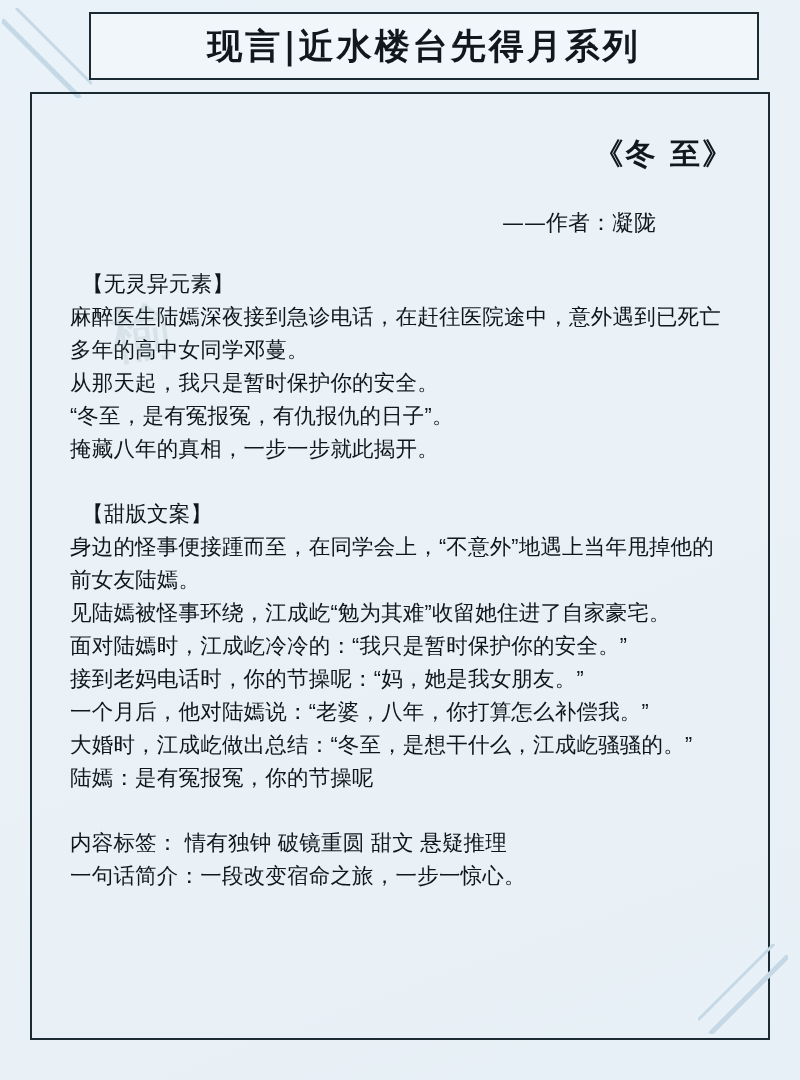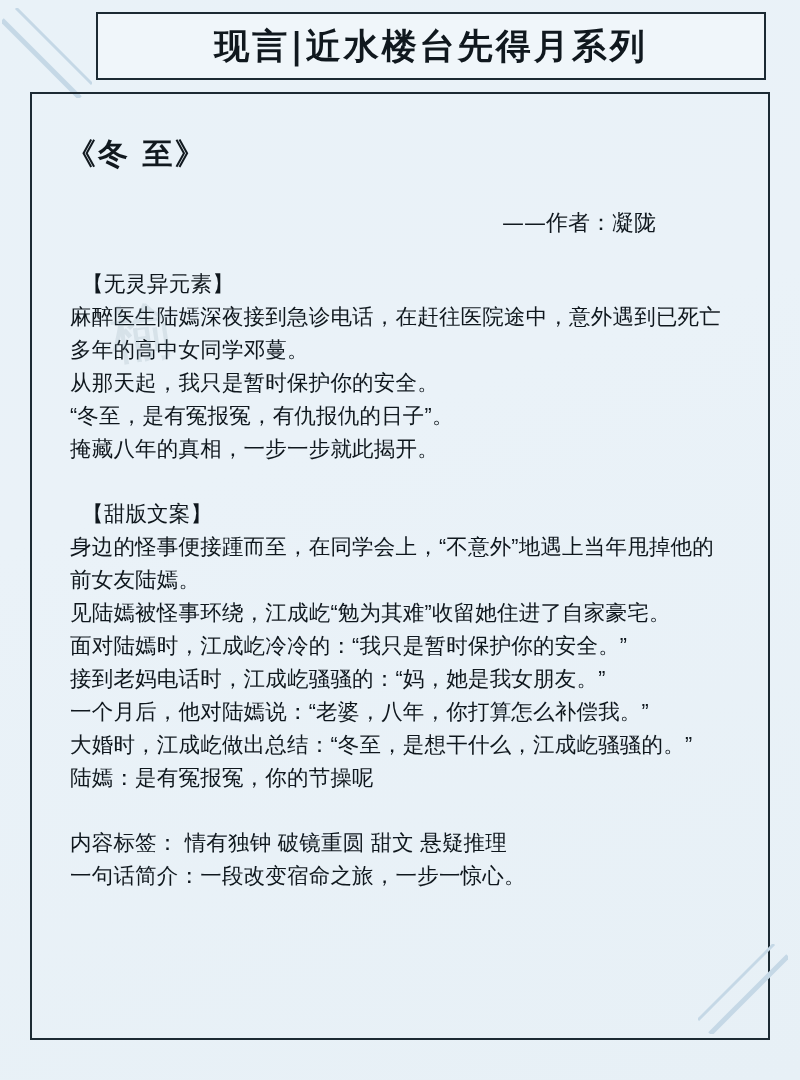--- a/index.html
+++ b/index.html
@@ -25,21 +25,21 @@
     width: 90px;
     height: 90px;
     pointer-events: none;
   }
   .corner-deco.tl { left: 2px; top: 8px; }
   .corner-deco.br { right: 12px; bottom: 46px; }
   .corner-deco svg { display: block; }
 
   .header-box {
     position: absolute;
-    left: 96px;
+    left: 89px;
     top: 12px;
     width: 670px;
     height: 68px;
     border: 2px solid #1c2a33;
     background: #f0f6fa;
     display: flex;
     align-items: center;
     justify-content: center;
     box-sizing: border-box;
   }
@@ -58,21 +58,21 @@
     top: 92px;
     width: 740px;
     height: 948px;
     border: 2px solid #1c2a33;
     box-sizing: border-box;
     background: transparent;
     padding: 26px 34px 0 34px;
   }
 
   .novel-title {
-    text-align: left;
+    text-align: right;
     font-family: "DejaVu Serif", "Liberation Serif", serif;
     font-size: 30px;
     font-weight: bold;
     color: #11191f;
     letter-spacing: 2px;
     margin-top: 14px;
   }
   .author-line {
     text-align: right;
     font-size: 22px;
@@ -147,21 +147,21 @@
         <p class="para">掩藏八年的真相，一步一步就此揭开。</p>
       </div>
 
       <div class="section-gap"></div>
 
       <div>
         <p class="para indent">【甜版文案】</p>
         <p class="para">身边的怪事便接踵而至，在同学会上，“不意外”地遇上当年甩掉他的前女友陆嫣。</p>
         <p class="para">见陆嫣被怪事环绕，江成屹“勉为其难”收留她住进了自家豪宅。</p>
         <p class="para">面对陆嫣时，江成屹冷冷的：“我只是暂时保护你的安全。”</p>
-        <p class="para">接到老妈电话时，江成屹骚骚的：“妈，她是我女朋友。”</p>
+        <p class="para">接到老妈电话时，你的节操呢：“妈，她是我女朋友。”</p>
         <p class="para">一个月后，他对陆嫣说：“老婆，八年，你打算怎么补偿我。”</p>
         <p class="para">大婚时，江成屹做出总结：“冬至，是想干什么，江成屹骚骚的。”</p>
         <p class="para">陆嫣：是有冤报冤，你的节操呢</p>
       </div>
 
       <div class="section-gap"></div>
 
       <div class="tag-block">
         <p class="para">内容标签： 情有独钟 破镜重圆 甜文 悬疑推理</p>
         <p class="para">一句话简介：一段改变宿命之旅，一步一惊心。</p>

